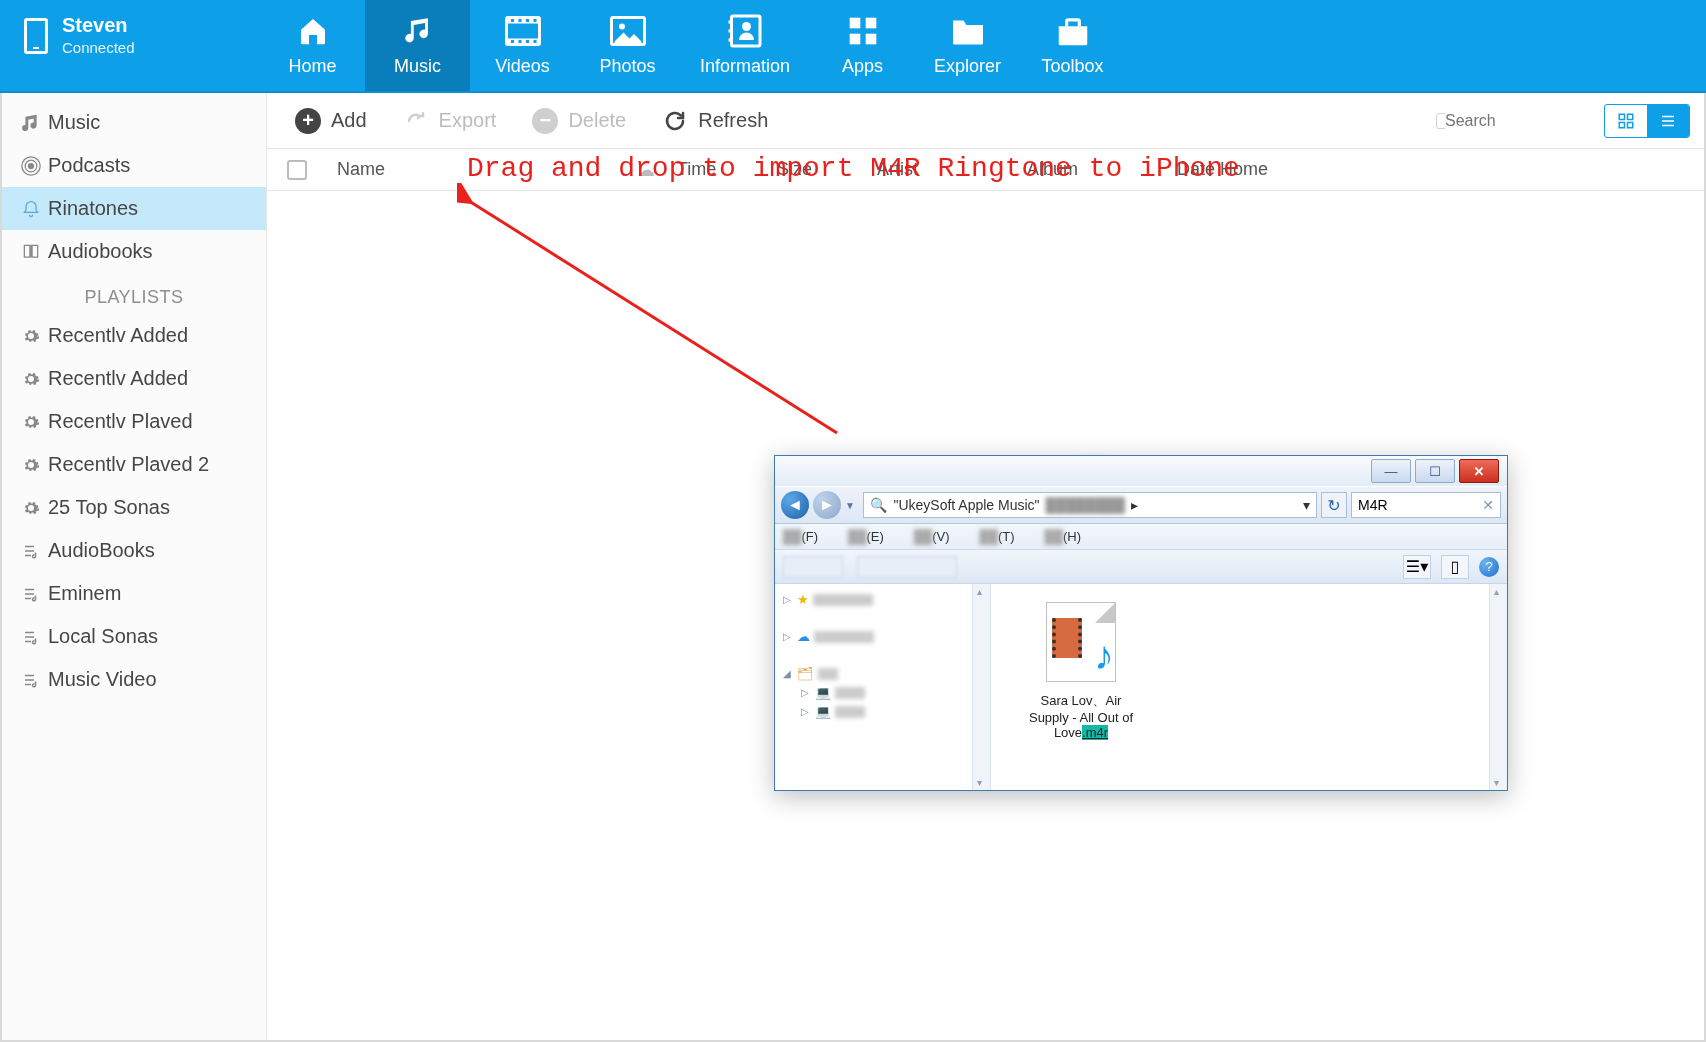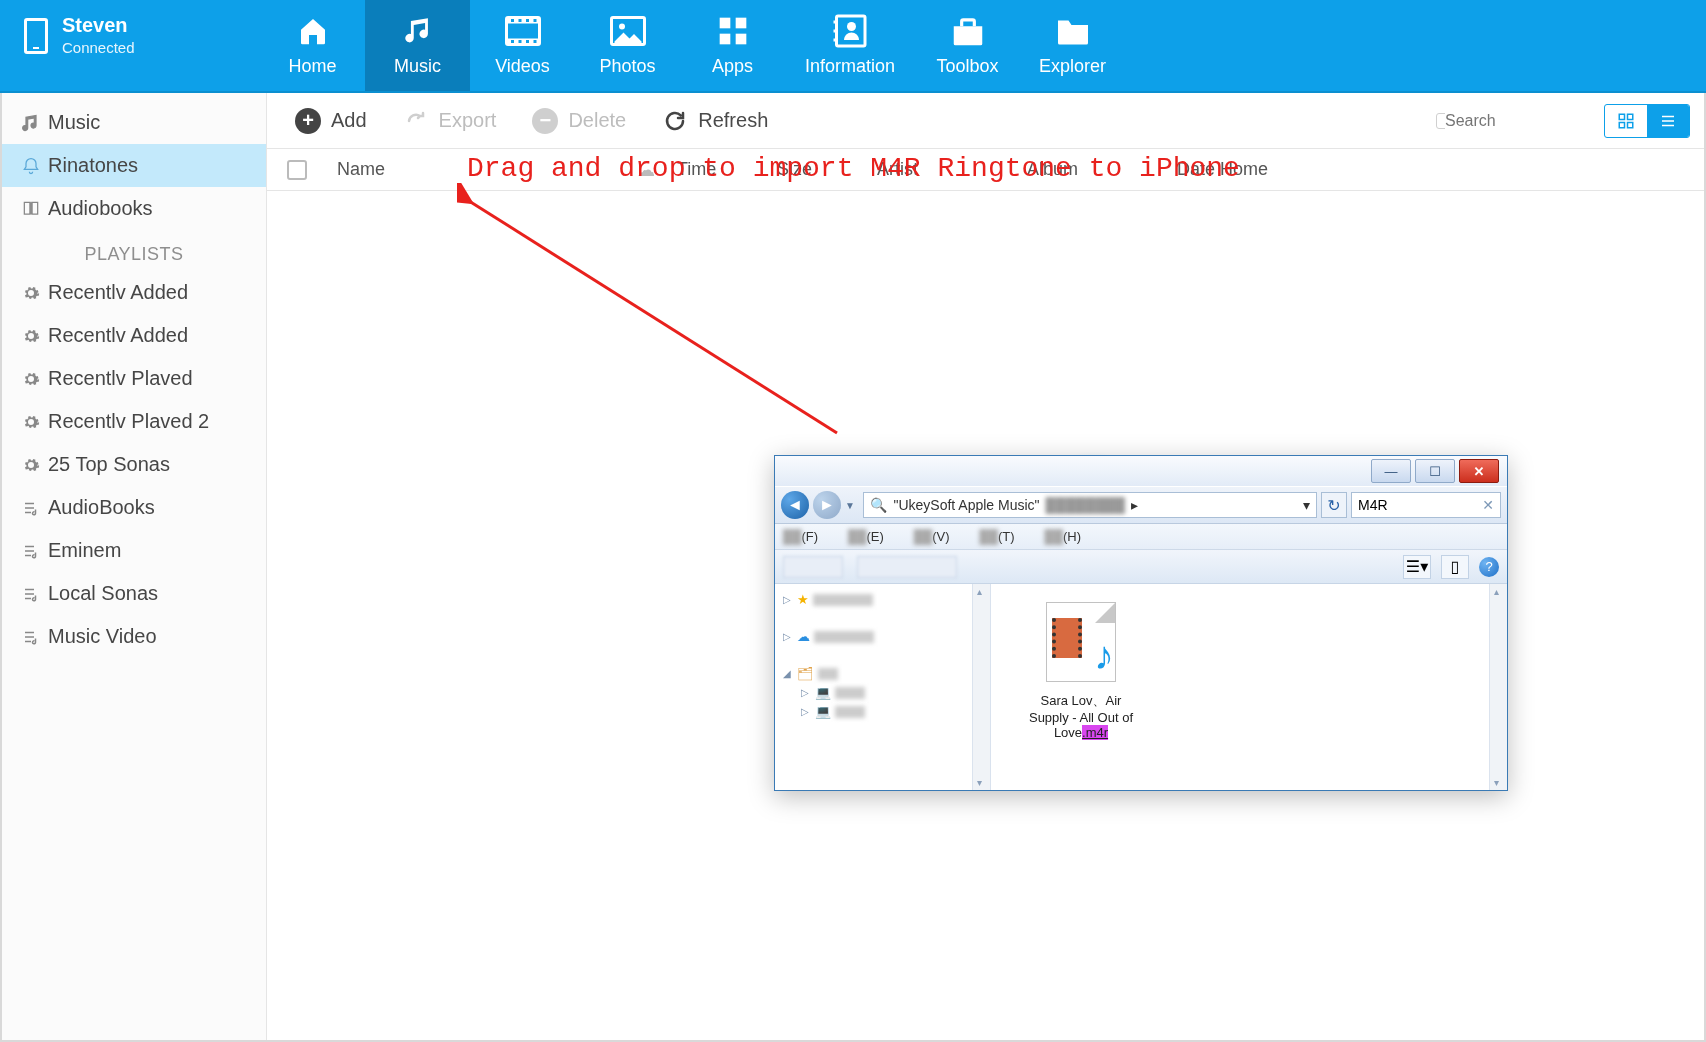--- a/index.html
+++ b/index.html
@@ -98,21 +98,21 @@
 .tree-sb { position:absolute; right:0; top:0; bottom:0; width:18px; background:#f0f3f7; border-left:1px solid #dbe3ee; }
 .tree-sb::before { content:"▴"; position:absolute; top:2px; left:4px; color:#8ba0bb; font-size:10px; }
 .tree-sb::after { content:"▾"; position:absolute; bottom:2px; left:4px; color:#8ba0bb; font-size:10px; }
 .ex-files { flex:1; position:relative; padding:10px; }
 .file-item { width:120px; text-align:center; font-size:13px; color:#222; }
 .file-ico { width:90px; height:94px; margin:0 auto 4px; position:relative; }
 .page { position:absolute; inset:8px 10px 6px 10px; background:#fff; border:1px solid #c2c2c2; }
 .page::after { content:""; position:absolute; top:0; right:0; width:20px; height:20px; background:linear-gradient(135deg,#fff 48%,#c8c8c8 52%); }
 .film { position:absolute; left:16px; top:24px; width:30px; height:40px; background:#d86a40; border-left:4px dotted #333; border-right:4px dotted #333; }
 .note { position:absolute; right:12px; bottom:10px; color:#1a9be8; font-size:40px; }
-.file-name .ext { background:#d946ef;text-decoration:underline; }
+.file-name .ext { background:#14b8a6;text-decoration:underline; }
 .files-sb { position:absolute; right:0; top:0; bottom:0; width:18px; background:#f0f3f7; border-left:1px solid #dbe3ee; }
 .files-sb::before { content:"▴"; position:absolute; top:2px; left:4px; color:#8ba0bb; font-size:10px; }
 .files-sb::after { content:"▾"; position:absolute; bottom:2px; left:4px; color:#8ba0bb; font-size:10px; }
 
 
 .dropcircle { position:absolute; top:358px; left:760px; width:130px; height:130px; border-radius:50%; background:radial-gradient(circle,#bfe7fb 0%,#dcf2fd 60%,transparent 70%); opacity:.5; }
 </style>
 </head>
 <body>
 
@@ -162,74 +162,84 @@
     <div class="nav-tab">
       <div class="nav-ico">
           <svg width="36" height="30" viewBox="0 0 24 20">
             <rect x="1" y="1" width="22" height="18" rx="1" fill="none" stroke="#fff" stroke-width="2"></rect>
             <circle cx="8" cy="7" r="2"></circle>
             <path d="M3 17l6-6 4 4 3-3 5 5v1H3z"></path>
           </svg>
         </div>
       <div class="nav-tab-label">Photos</div>
     </div>
-    <div class="nav-tab">
-      <div class="nav-ico">
-          <svg width="32" height="32" viewBox="0 0 24 24">
-            <rect x="2" y="2" width="8" height="8"></rect>
-            <rect x="14" y="2" width="8" height="8"></rect>
-            <rect x="2" y="14" width="8" height="8"></rect>
-            <rect x="14" y="14" width="8" height="8"></rect>
-          </svg>
-        </div>
-      <div class="nav-tab-label">Apps</div>
-    </div>
     <div class="nav-tab wide">
       <div class="nav-ico">
           <svg width="36" height="34" viewBox="0 0 24 22">
             <rect x="3" y="1" width="19" height="20" rx="1" fill="none" stroke="#fff" stroke-width="2"></rect>
             <rect x="1" y="4" width="3" height="2"></rect>
             <rect x="1" y="10" width="3" height="2"></rect>
             <rect x="1" y="16" width="3" height="2"></rect>
             <circle cx="13" cy="8" r="3"></circle>
             <path d="M8 17c0-3 2.5-5 5-5s5 2 5 5z"></path>
           </svg>
         </div>
       <div class="nav-tab-label">Information</div>
     </div>
     <div class="nav-tab">
       <div class="nav-ico">
+          <svg width="32" height="32" viewBox="0 0 24 24">
+            <rect x="2" y="2" width="8" height="8"></rect>
+            <rect x="14" y="2" width="8" height="8"></rect>
+            <rect x="2" y="14" width="8" height="8"></rect>
+            <rect x="14" y="14" width="8" height="8"></rect>
+          </svg>
+        </div>
+      <div class="nav-tab-label">Apps</div>
+    </div>
+    <div class="nav-tab">
+      <div class="nav-ico">
+          <svg width="38" height="30" viewBox="0 0 24 20">
+            <path d="M2 3h7l2 3h11v12a1 1 0 0 1-1 1H3a1 1 0 0 1-1-1z"></path>
+          </svg>
+        </div>
+      <div class="nav-tab-label">Explorer</div>
+    </div>
+    <div class="nav-tab">
+      <div class="nav-ico">
           <svg width="38" height="32" viewBox="0 0 24 20">
             <path d="M3 7h18v11a1 1 0 0 1-1 1H4a1 1 0 0 1-1-1z"></path>
             <path d="M8 7V4a1 1 0 0 1 1-1h6a1 1 0 0 1 1 1v3" fill="none" stroke="#fff" stroke-width="2"></path>
           </svg>
         </div>
       <div class="nav-tab-label">Toolbox</div>
     </div>
-    <div class="nav-tab">
-      <div class="nav-ico">
-          <svg width="38" height="30" viewBox="0 0 24 20">
-            <path d="M2 3h7l2 3h11v12a1 1 0 0 1-1 1H3a1 1 0 0 1-1-1z"></path>
-          </svg>
-        </div>
-      <div class="nav-tab-label">Explorer</div>
-    </div>
   </div>
 </div>
 
 <div class="body">
 
   <div class="sidebar">
     <div class="side-item">
       <span class="side-ico">
           <svg width="20" height="20" viewBox="0 0 24 24">
             <path d="M8 18a3 3 0 1 1-2-2.8V5l12-2v12a3 3 0 1 1-2-2.8V6l-8 1.3z" fill="#888"></path>
           </svg>
         </span>
       <span>Music</span>
+    </div>
+    <div class="side-item">
+      <span class="side-ico">
+          <svg width="20" height="20" viewBox="0 0 24 24">
+            <circle cx="12" cy="12" r="3" fill="#888"></circle>
+            <circle cx="12" cy="12" r="7" fill="none" stroke="#888"></circle>
+            <circle cx="12" cy="12" r="11" fill="none" stroke="#888"></circle>
+          </svg>
+        </span>
+      <span>Podcasts</span>
     </div>
     <div class="side-item selected">
       <span class="side-ico">
           <svg width="20" height="20" viewBox="0 0 24 24">
             <path d="M12 3a6 6 0 0 0-6 6v4l-2 3h16l-2-3V9a6 6 0 0 0-6-6z" fill="none" stroke="#5aa8d8" stroke-width="1.5"></path>
             <path d="M10 19a2 2 0 0 0 4 0" fill="none" stroke="#5aa8d8" stroke-width="1.5"></path>
           </svg>
         </span>
       <span>Rinatones</span>
     </div>

